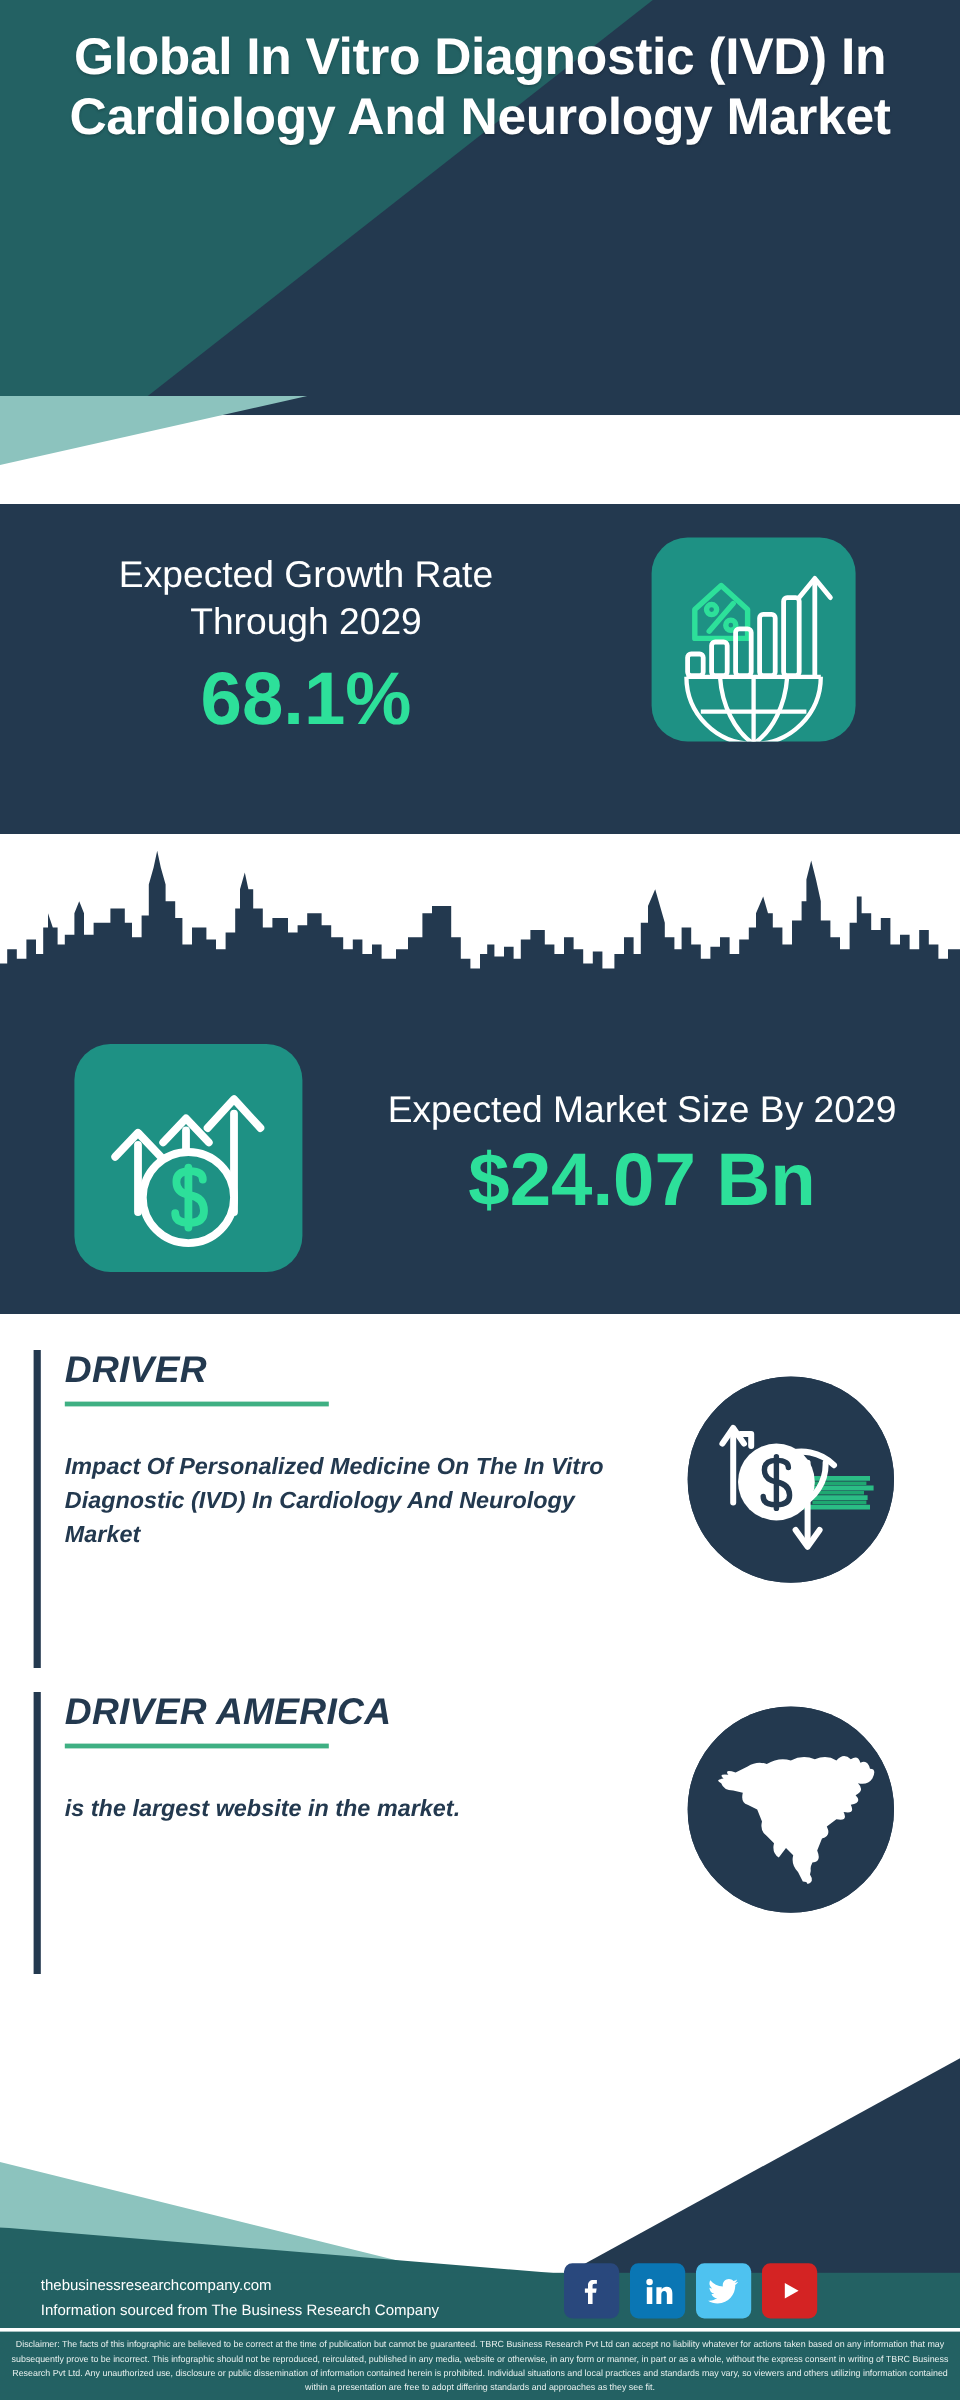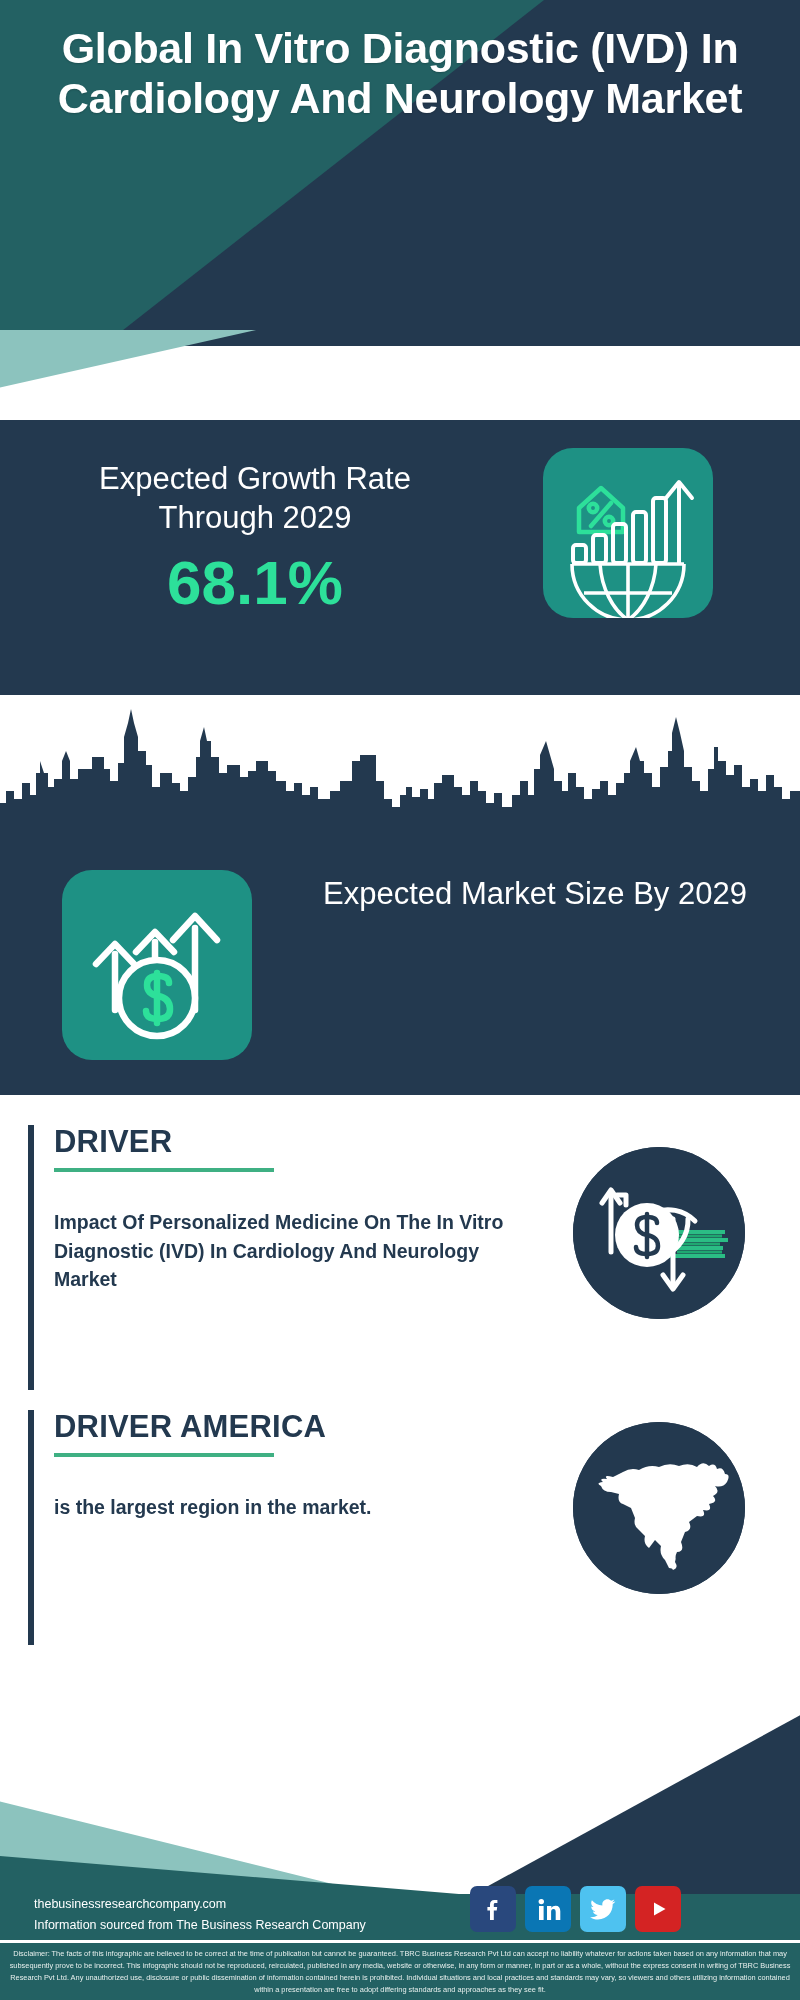--- a/index.html
+++ b/index.html
@@ -75,30 +75,30 @@
   }
   .skyline-wrap {
     position:absolute; top:0; left:0; width:800px; height:130px;
     background:#ffffff;
   }
   .skyline-wrap svg { display:block; width:800px; height:130px; }
   .market .m-txt {
     position:absolute; left:300px; top:180px; width:470px;
     text-align:center; color:#ffffff;
   }
-  .market .m-label { font-size:31px; line-height:1.25; }
+  .market .m-label { font-size:31px; line-height:1.25;margin-top:31px; }
   .market .m-value {
     margin-top:6px; font-size:62px; font-weight:bold; color:#2de09a; line-height:1.05;
   }
   .market .icon-card { left:62px; top:175px; width:190px; height:190px; }
 
   
   .content { position:absolute; top:1095px; left:0; width:800px; height:585px; background:#ffffff; }
 
-  .panel { position:absolute; left:28px; width:745px; }
+  .panel { position:absolute; left:28px; width:745px;font-style:italic; }
   .panel .bar {
     position:absolute; left:0; top:0; width:6px; bottom:0; background:#23394f;
   }
   .panel .body { margin-left:26px; width:460px; }
   .panel h2 {
     color:#23394f; font-size:31px; font-weight:bold; letter-spacing:.2px;
     line-height:1.1;
   }
   .panel .uline { width:220px; height:4px; background:#3fb083; margin:9px 0 12px; }
   .panel p {
@@ -213,20 +213,21 @@
   </div>
 
   <div class="market">
     <div class="skyline-wrap">
       <svg viewBox="0 0 800 130" preserveAspectRatio="none" aria-hidden="true">
         <path fill="#23394f" d="M0,108 L6,108 L6,96 L14,96 L14,104 L22,104 L22,88 L30,88 L30,100 L36,100 L36,78 L40,78 L40,66 L44,78 L48,78 L48,92 L54,92 L54,84 L62,84 L62,66 L66,56 L70,66 L70,84 L78,84 L78,74 L92,74 L92,62 L104,62 L104,74 L110,74 L110,86 L118,86 L118,68 L124,68 L124,42 L128,28 L131,14 L134,28 L138,42 L138,56 L146,56 L146,70 L152,70 L152,92 L160,92 L160,78 L172,78 L172,88 L180,88 L180,96 L188,96 L188,82 L196,82 L196,62 L200,62 L200,46 L204,32 L207,46 L211,46 L211,62 L219,62 L219,78 L227,78 L227,70 L240,70 L240,82 L248,82 L248,76 L256,76 L256,66 L268,66 L268,76 L276,76 L276,86 L286,86 L286,96 L294,96 L294,88 L302,88 L302,100 L310,100 L310,92 L318,92 L318,104 L330,104 L330,96 L340,96 L340,86 L352,86 L352,66 L360,66 L360,60 L376,60 L376,86 L384,86 L384,104 L392,104 L392,112 L400,112 L400,100 L406,100 L406,92 L412,92 L412,102 L420,102 L420,94 L428,94 L428,104 L434,104 L434,88 L442,88 L442,80 L454,80 L454,92 L462,92 L462,100 L470,100 L470,86 L478,86 L478,96 L486,96 L486,108 L494,108 L494,98 L502,98 L502,112 L512,112 L512,100 L520,100 L520,86 L528,86 L528,100 L534,100 L534,74 L540,74 L540,60 L546,46 L550,60 L554,74 L554,86 L562,86 L562,96 L568,96 L568,78 L576,78 L576,92 L584,92 L584,104 L592,104 L592,94 L600,94 L600,86 L608,86 L608,100 L616,100 L616,88 L624,88 L624,78 L630,78 L630,66 L636,52 L640,66 L644,66 L644,78 L652,78 L652,92 L660,92 L660,72 L668,72 L668,56 L672,56 L672,38 L676,22 L680,38 L684,56 L684,72 L692,72 L692,86 L700,86 L700,96 L708,96 L708,74 L714,74 L714,52 L718,52 L718,66 L726,66 L726,80 L734,80 L734,70 L742,70 L742,92 L750,92 L750,84 L758,84 L758,96 L766,96 L766,80 L774,80 L774,92 L782,92 L782,104 L790,104 L790,96 L800,96 L800,130 L0,130 Z"></path>
       </svg>
     </div>
     <div class="m-txt">
       <div class="m-label">Expected Market Size By 2029</div>
+      <div class="m-value">$24.07 Bn</div>
     </div>
     <div class="icon-card" style="left:62px; top:175px; width:190px; height:190px;">
       <svg width="190" height="190" viewBox="0 0 190 190" aria-hidden="true">
         <g fill="none" stroke="#ffffff" stroke-width="6.5" stroke-linejoin="round" stroke-linecap="round">
           <path d="M53 140 L53 84"></path>
           <path d="M34 94 L53 74 L72 94"></path>
           <path d="M93 125 L93 72"></path>
           <path d="M74 82 L93 62 L112 82"></path>
           <path d="M133 140 L133 58"></path>
           <path d="M111 70 L133 46 L155 70"></path>
@@ -288,21 +289,21 @@
           </g>
         </svg>
       </div>
     </div>
 
     <div class="panel panel-region">
       <div class="bar"></div>
       <div class="body">
         <h2>DRIVER AMERICA</h2>
         <div class="uline"></div>
-        <p>is the largest region in the market.</p>
+        <p>is the largest website in the market.</p>
       </div>
       <div class="circ-icon">
         <svg width="172" height="172" viewBox="0 0 172 172" aria-hidden="true">
           <circle cx="86" cy="86" r="86" fill="#23394f"></circle>
           <path fill="#ffffff" d="M28 64 Q22 61 30 60 Q25 56 34 57 Q30 52 40 55 L50 50 Q58 45 66 48 Q76 42 86 45 Q96 40 106 44 Q116 40 124 45 Q130 38 136 44 Q142 40 144 47 Q150 44 152 52 Q158 52 154 60 Q150 66 142 64 Q148 70 140 74 Q146 80 136 82 Q140 90 130 88 Q134 96 124 94 L116 100 Q120 108 112 110 L108 120 Q112 130 104 130 L100 140 Q104 148 96 146 L92 138 Q86 132 88 124 L82 118 L76 126 Q70 122 72 114 L66 108 Q60 104 62 96 L58 86 L50 82 Q44 80 46 72 L38 70 Q30 70 28 64 Z"></path>
           <path fill="#ffffff" d="M100 128 Q104 134 102 140 Q106 146 100 148 L96 142 Q92 136 96 130 Z"></path>
         </svg>
       </div>
     </div>
 

